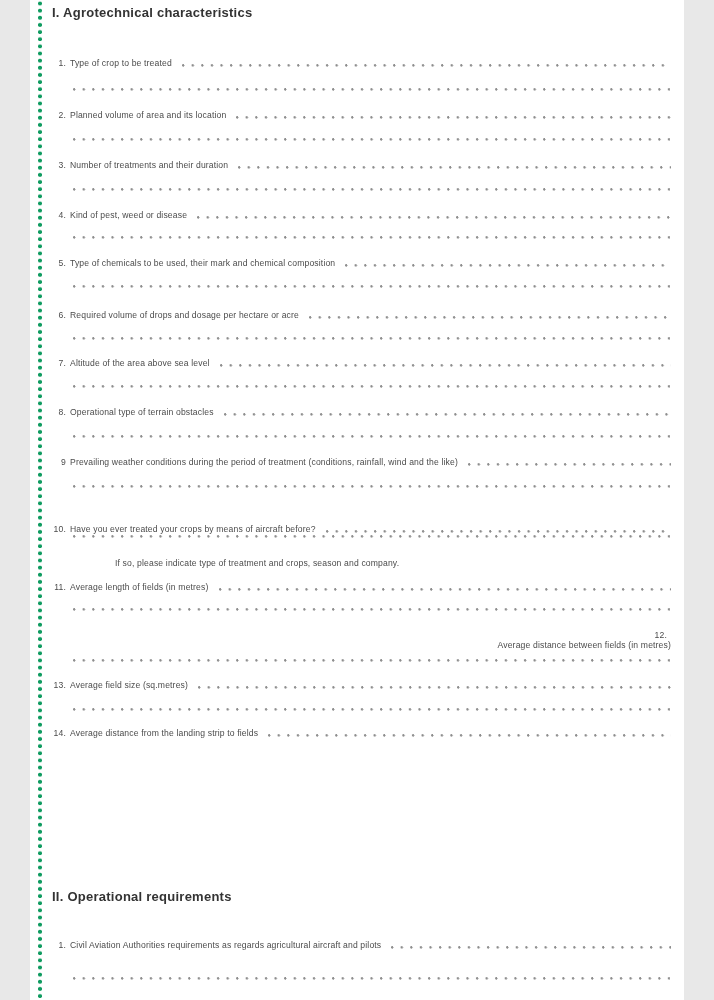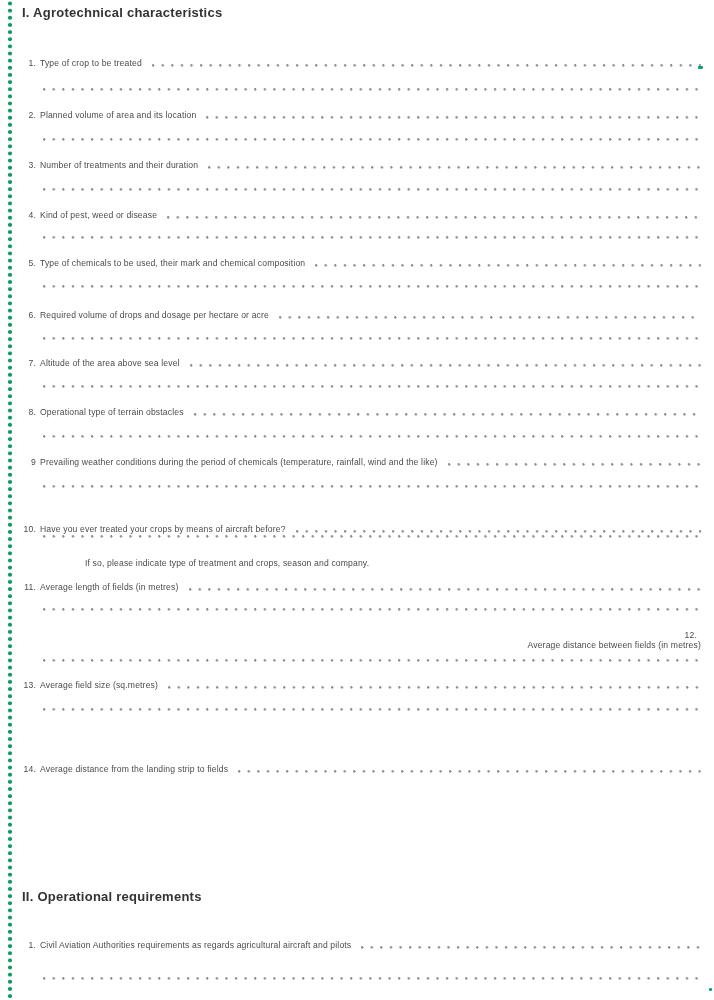--- a/index.html
+++ b/index.html
@@ -1,17 +1,17 @@
 <!DOCTYPE html>
 <html><head>
 <meta charset="utf-8">
 <style>
   html,body{margin:0;padding:0;background:#e8e8e8;}
   .page{
-    position:relative;width:714px;height:1000px;margin:0 auto;background:#ffffff;
+    position:relative;width:654px;height:1000px;margin:0 auto;background:#ffffff;
     font-family:"Liberation Sans","DejaVu Sans",sans-serif;overflow:hidden;
   }
   
   .perf{
     position:absolute;left:7px;top:0;width:6px;height:1000px;
     background-image:radial-gradient(circle at 3px 3.5px,#0f9b60 1.7px,rgba(15,155,96,0) 2.3px);
     background-size:6px 7.15px;background-repeat:repeat-y;
   }
   .sec-title{
     position:absolute;left:22px;margin:0;font-size:13px;font-weight:bold;color:#333;
@@ -93,21 +93,21 @@
   </div>
       <div class="dotline" style="top: 385px;"></div>
       <div class="item-row" style="top: 407px;">
     <span class="num">8.</span>
     <span class="qlabel">Operational type of terrain obstacles</span>
     <span class="leader"></span>
   </div>
       <div class="dotline" style="top: 435px;"></div>
       <div class="item-row" style="top: 457px;">
     <span class="num">9</span>
-    <span class="qlabel">Prevailing weather conditions during the period of chemicals (temperature, rainfall, wind and the like)</span>
+    <span class="qlabel">Prevailing weather conditions during the period of treatment (conditions, rainfall, wind and the like)</span>
     <span class="leader"></span>
   </div>
       <div class="dotline" style="top: 485px;"></div>
       <div class="item-row" style="top: 524px;">
     <span class="num">10.</span>
     <span class="qlabel">Have you ever treated your crops by means of aircraft before?</span>
     <span class="leader"></span>
   </div>
       <div class="dotline" style="top: 535px;"></div>
       <div class="note-row" style="top: 558px; margin-left: 42px;">If so, please indicate type of treatment and crops, season and company.</div>
@@ -122,21 +122,21 @@
     <span class="qlabel">Average distance between fields (in metres)</span>
     <span class="leader"></span>
   </div>
       <div class="dotline" style="top: 659px;"></div>
       <div class="item-row" style="top: 680px;">
     <span class="num">13.</span>
     <span class="qlabel">Average field size (sq.metres)</span>
     <span class="leader"></span>
   </div>
       <div class="dotline" style="top: 708px;"></div>
-      <div class="item-row" style="top: 728px; margin-top: 36px;">
+      <div class="item-row" style="top: 728px;">
     <span class="num">14.</span>
     <span class="qlabel">Average distance from the landing strip to fields</span>
     <span class="leader"></span>
   </div>
     </div>
 
   <h1 class="sec-title" style="top:890px">II. Operational requirements</h1>
 
   <div id="sec2-items">
       <div class="item-row" style="top: 940px;">

